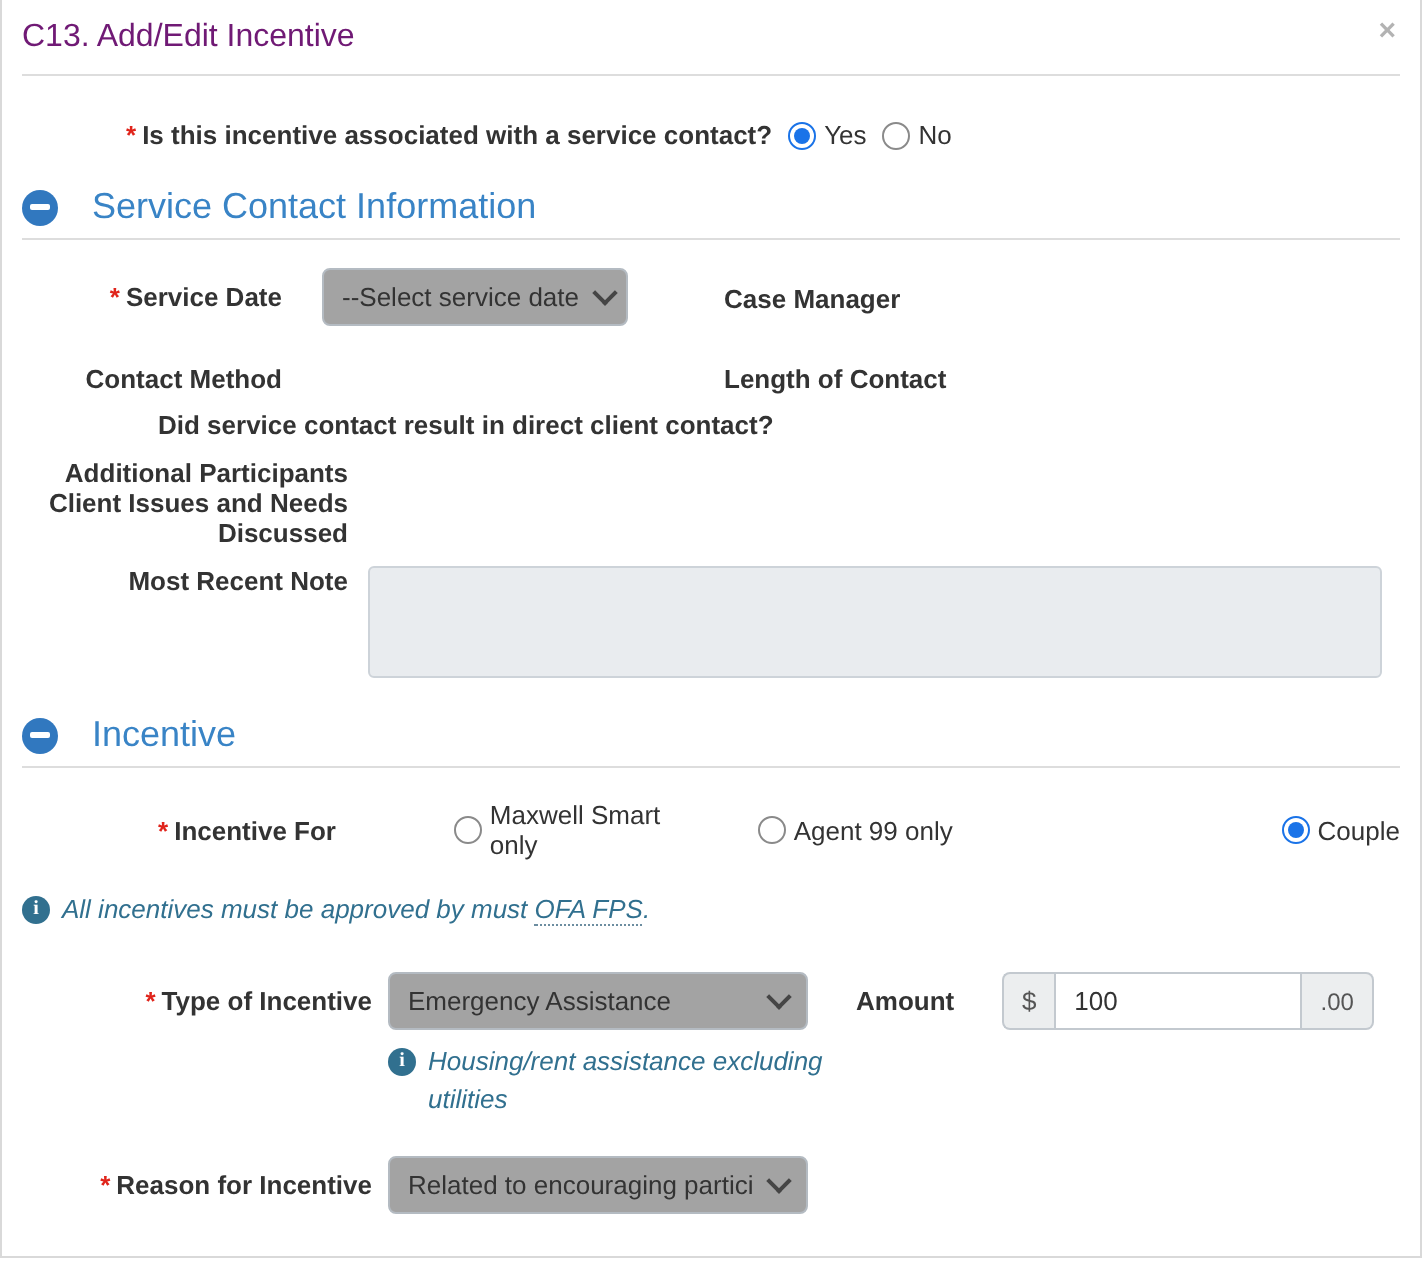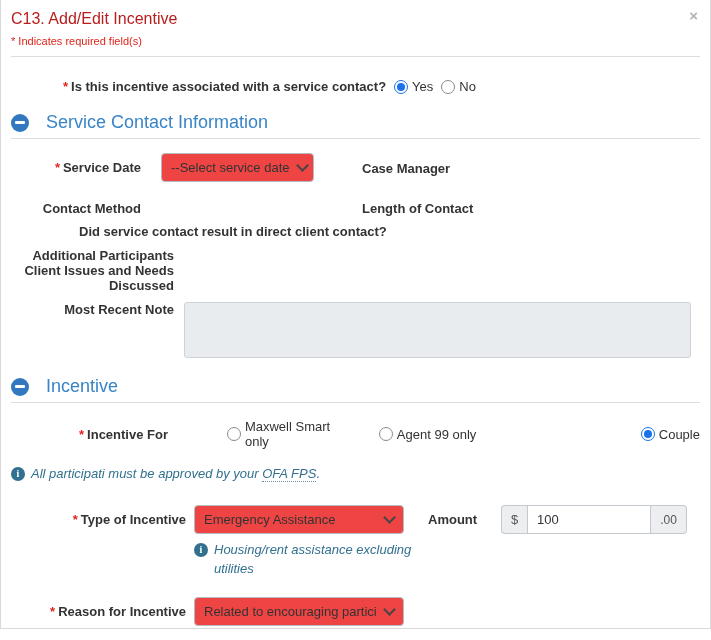--- a/index.html
+++ b/index.html
@@ -1,18 +1,18 @@
 <!DOCTYPE html>
 <html><head>
 <meta charset="utf-8">
 <style>
   html,body{margin:0;padding:0;background:#fff;}
   body{width:711px;height:640px;font-family:"Liberation Sans","DejaVu Sans",sans-serif;font-size:13px;color:#333;overflow:hidden;}
   .modal{position:relative;width:689px;height:628px;padding:0 10px;border:1px solid #d9d9d9;border-top:none;}
-  .title{font-size:16px;color:#b91c1c;padding-top:10px;}
+  .title{font-size:16px;color:#701a75;padding-top:10px;}
   .close{position:absolute;top:8px;right:12px;color:#b3b3b3;font-size:15px;line-height:15px;cursor:pointer;font-weight:bold;}
   .req-note{color:#e0241b;font-size:11px;margin-top:7px;}
   .divider{height:1px;background:#ddd;border:none;margin:0;}
   .hr1{margin-top:9px;}
   .star{color:#e0241b;font-weight:bold;margin-right:3px;}
   .blbl{font-weight:bold;color:#333;}
   .row{display:flex;align-items:flex-start;}
   
   .q-row{margin-top:22px;padding-left:52px;align-items:center;}
   .radio-opt{display:inline-flex;align-items:center;cursor:pointer;margin-left:8px;}
@@ -22,21 +22,21 @@
   .rdo.sel::after{content:'';position:absolute;left:2px;top:2px;width:8px;height:8px;border-radius:50%;background:#1a73e8;}
   
   .sec{display:flex;align-items:center;gap:17px;color:#3984c6;font-size:18px;margin-top:18px;}
   .minus{width:18px;height:18px;border-radius:50%;background:#3178bf;position:relative;flex:none;}
   .minus::after{content:'';position:absolute;left:4px;right:4px;top:7.5px;height:3px;background:#fff;border-radius:1px;}
   .sec-hr{margin-top:5px;}
   
   .lab-sm{width:130px;text-align:right;font-weight:bold;flex:none;}
   .lab-md{width:163px;text-align:right;font-weight:bold;flex:none;}
   .lab-lg{width:175px;text-align:right;font-weight:bold;flex:none;}
-  .select{display:inline-flex;align-items:center;justify-content:space-between;border:1px solid #b4bbc2;border-radius:4px;height:29px;padding:0 9px;background:#ef4444;box-sizing:border-box;cursor:pointer;flex:none;overflow:hidden;white-space:nowrap;}
+  .select{display:inline-flex;align-items:center;justify-content:space-between;border:1px solid #b4bbc2;border-radius:4px;height:29px;padding:0 9px;background:#a3a3a3;box-sizing:border-box;cursor:pointer;flex:none;overflow:hidden;white-space:nowrap;}
   .chev{width:7px;height:7px;border-right:2px solid #454545;border-bottom:2px solid #454545;transform:rotate(45deg);margin-top:-4px;margin-left:8px;flex:none;}
   .sd-row{margin-top:14px;align-items:center;position:relative;}
   .sd-select{width:153px;margin-left:20px;}
   .abs-lab{position:absolute;left:351px;font-weight:bold;}
   .cm-row{margin-top:19px;position:relative;}
   .dc-row{margin-top:8px;padding-left:68px;}
   .ap-row{margin-top:9px;}
   .ci-row{margin-top:0;}
   .note-row{margin-top:9px;}
   .note-area{flex:1;height:56px;background:#e9ecef;border:1px solid #cdd3d9;border-radius:3px;margin-left:10px;margin-right:9px;resize:none;box-sizing:border-box;}
@@ -61,21 +61,20 @@
   .hint-line .iic{margin-top:2px;}
   .reason-row{margin-top:18px;align-items:center;}
 </style>
 </head>
 <body>
 
 <div class="modal">
 
   <div class="title">C13. Add/Edit Incentive</div>
   <div class="close">×</div>
-  <div class="req-note">* Indicates required field(s)</div>
 
   <hr class="divider hr1">
 
   <div class="row q-row">
     <span class="blbl"><span class="star">*</span><span>Is this incentive associated with a service contact?</span></span>
     <label class="radio-opt">
       <span class="rdo sel"></span>
       <span class="rlbl">Yes</span>
     </label>
     <label class="radio-opt">
@@ -144,21 +143,21 @@
     <span class="opt-cell">
       <label class="radio-opt" style="margin-left:0;">
         <span class="rdo sel"></span>
         <span class="rlbl">Couple</span>
       </label>
     </span>
   </div>
 
   <div class="info-line">
     <span class="iic">i</span>
-    <span><span>All participati must be approved by your </span><a class="dotted-link">OFA FPS</a><span>.</span></span>
+    <span><span>All incentives must be approved by must </span><a class="dotted-link">OFA FPS</a><span>.</span></span>
   </div>
 
   <div class="row type-row">
     <span class="lab-lg"><span class="star">*</span><span>Type of Incentive</span></span>
     <span class="select ctl-select">
       <span>Emergency Assistance</span>
       <span class="chev"></span>
     </span>
     <span class="amt-lab">Amount</span>
     <span class="amt-group">

